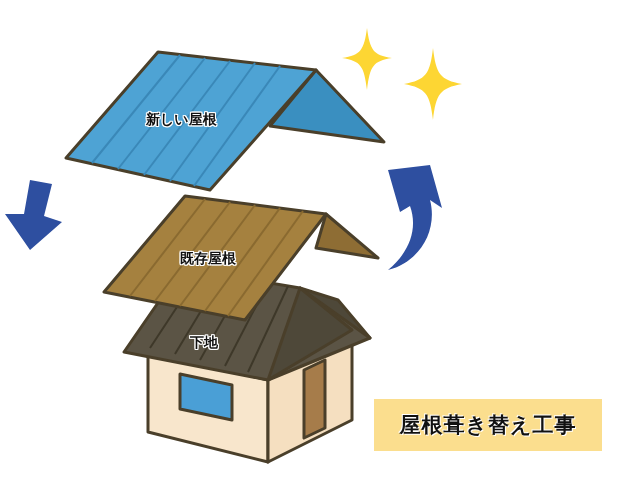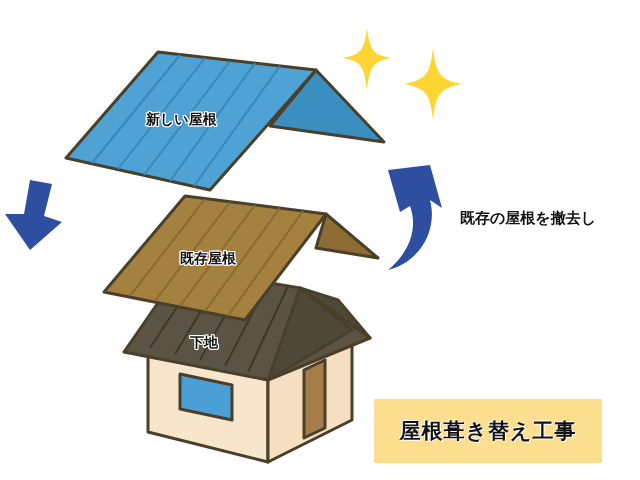--- a/index.html
+++ b/index.html
@@ -6,21 +6,21 @@
   body { width:640px; height:480px; position:relative; overflow:hidden;
          font-family:"DejaVu Sans", sans-serif; }
   #scene { position:absolute; left:0; top:0; width:640px; height:480px; }
   .label { position:absolute; font-weight:bold; color:#111;
            text-shadow: -1px -1px 0 #fff, 1px -1px 0 #fff, -1px 1px 0 #fff, 1px 1px 0 #fff,
                         0 -1px 0 #fff, 0 1px 0 #fff, -1px 0 0 #fff, 1px 0 0 #fff;
            font-size:14px; white-space:nowrap; }
   .caption { position:absolute; left:460px; top:206px; font-weight:bold; font-size:15px;
              line-height:24px; color:#111; }
   .caption div { white-space:nowrap; }
-  .title-box { position:absolute; left:374px; top:399px; width:228px; height:64px;
+  .title-box { position:absolute; left:374px; top:399px; width:228px; height:52px;
                background:#fbde8e; display:flex; align-items:center; justify-content:center; }
   .title-box span { font-weight:bold; font-size:21px; color:#111; letter-spacing:1px;
                     text-shadow: 1px 1px 0 #fff, -1px -1px 0 #fff; }
 </style>
 </head>
 <body>
 
 <svg id="scene" viewBox="0 0 640 480" xmlns="http://www.w3.org/2000/svg">
 
   <g fill="#fdd633">
@@ -79,18 +79,17 @@
       <line x1="194" y1="186" x2="280" y2="66"></line>
     </g>
   </g>
 </svg>
 
 <div class="label" style="left:146px; top:111px;">新しい屋根</div>
 <div class="label" style="left:180px; top:250px;">既存屋根</div>
 <div class="label" style="left:190px; top:334px;">下地</div>
 
 <div class="caption">
-  <div>既存の屋根を撤去し</div>
 </div>
 
 <div class="title-box">
   <span>屋根葺き替え工事</span>
 </div>
 
 </body></html>

